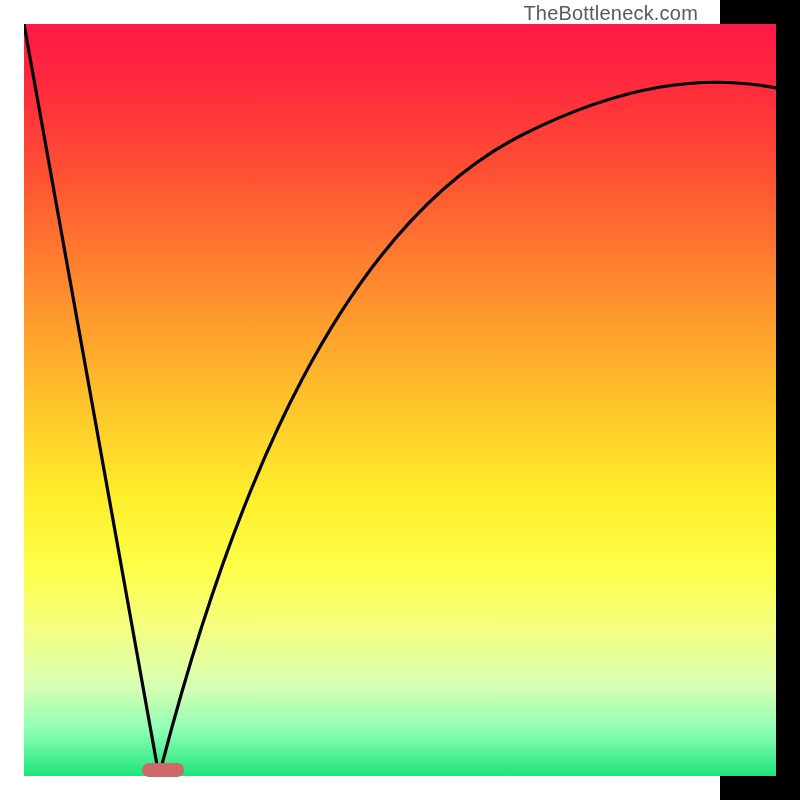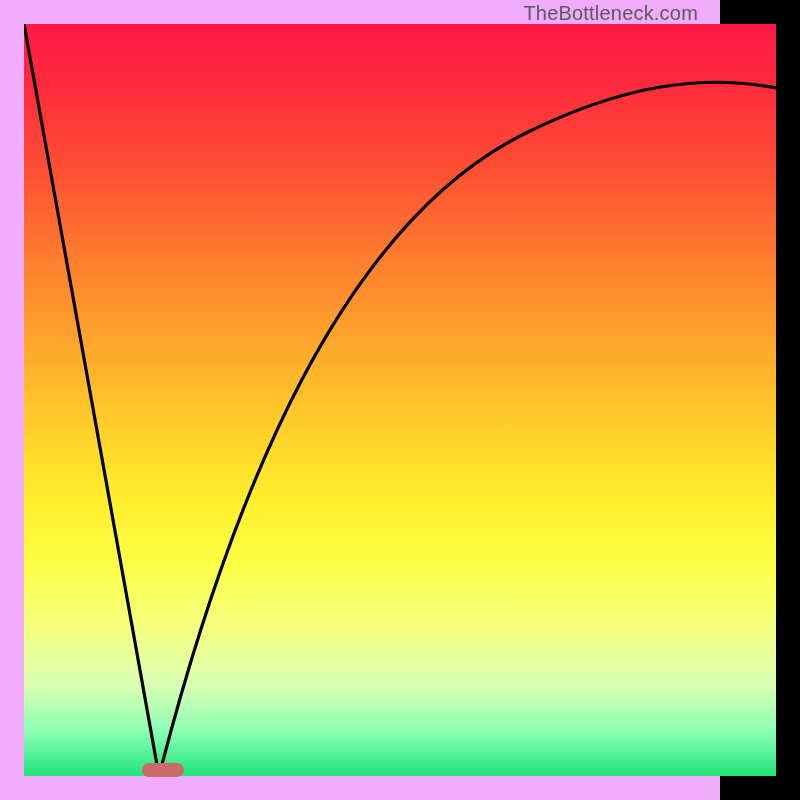--- a/index.html
+++ b/index.html
@@ -7,21 +7,21 @@
     padding: 0;
     width: 800px;
     height: 800px;
     background: #000;
     overflow: hidden;
   }
   .chart-container {
     position: relative;
     width: 720px;
     height: 800px;
-    background: #f0abfc;
+    background: #ffffff;
   }
   .plot-area {
     position: absolute;
     left: 24px;
     top: 24px;
     width: 752px;
     height: 752px;
     background: linear-gradient(to bottom,
       #ff1846 0%,
       #ff2a3d 8%,

